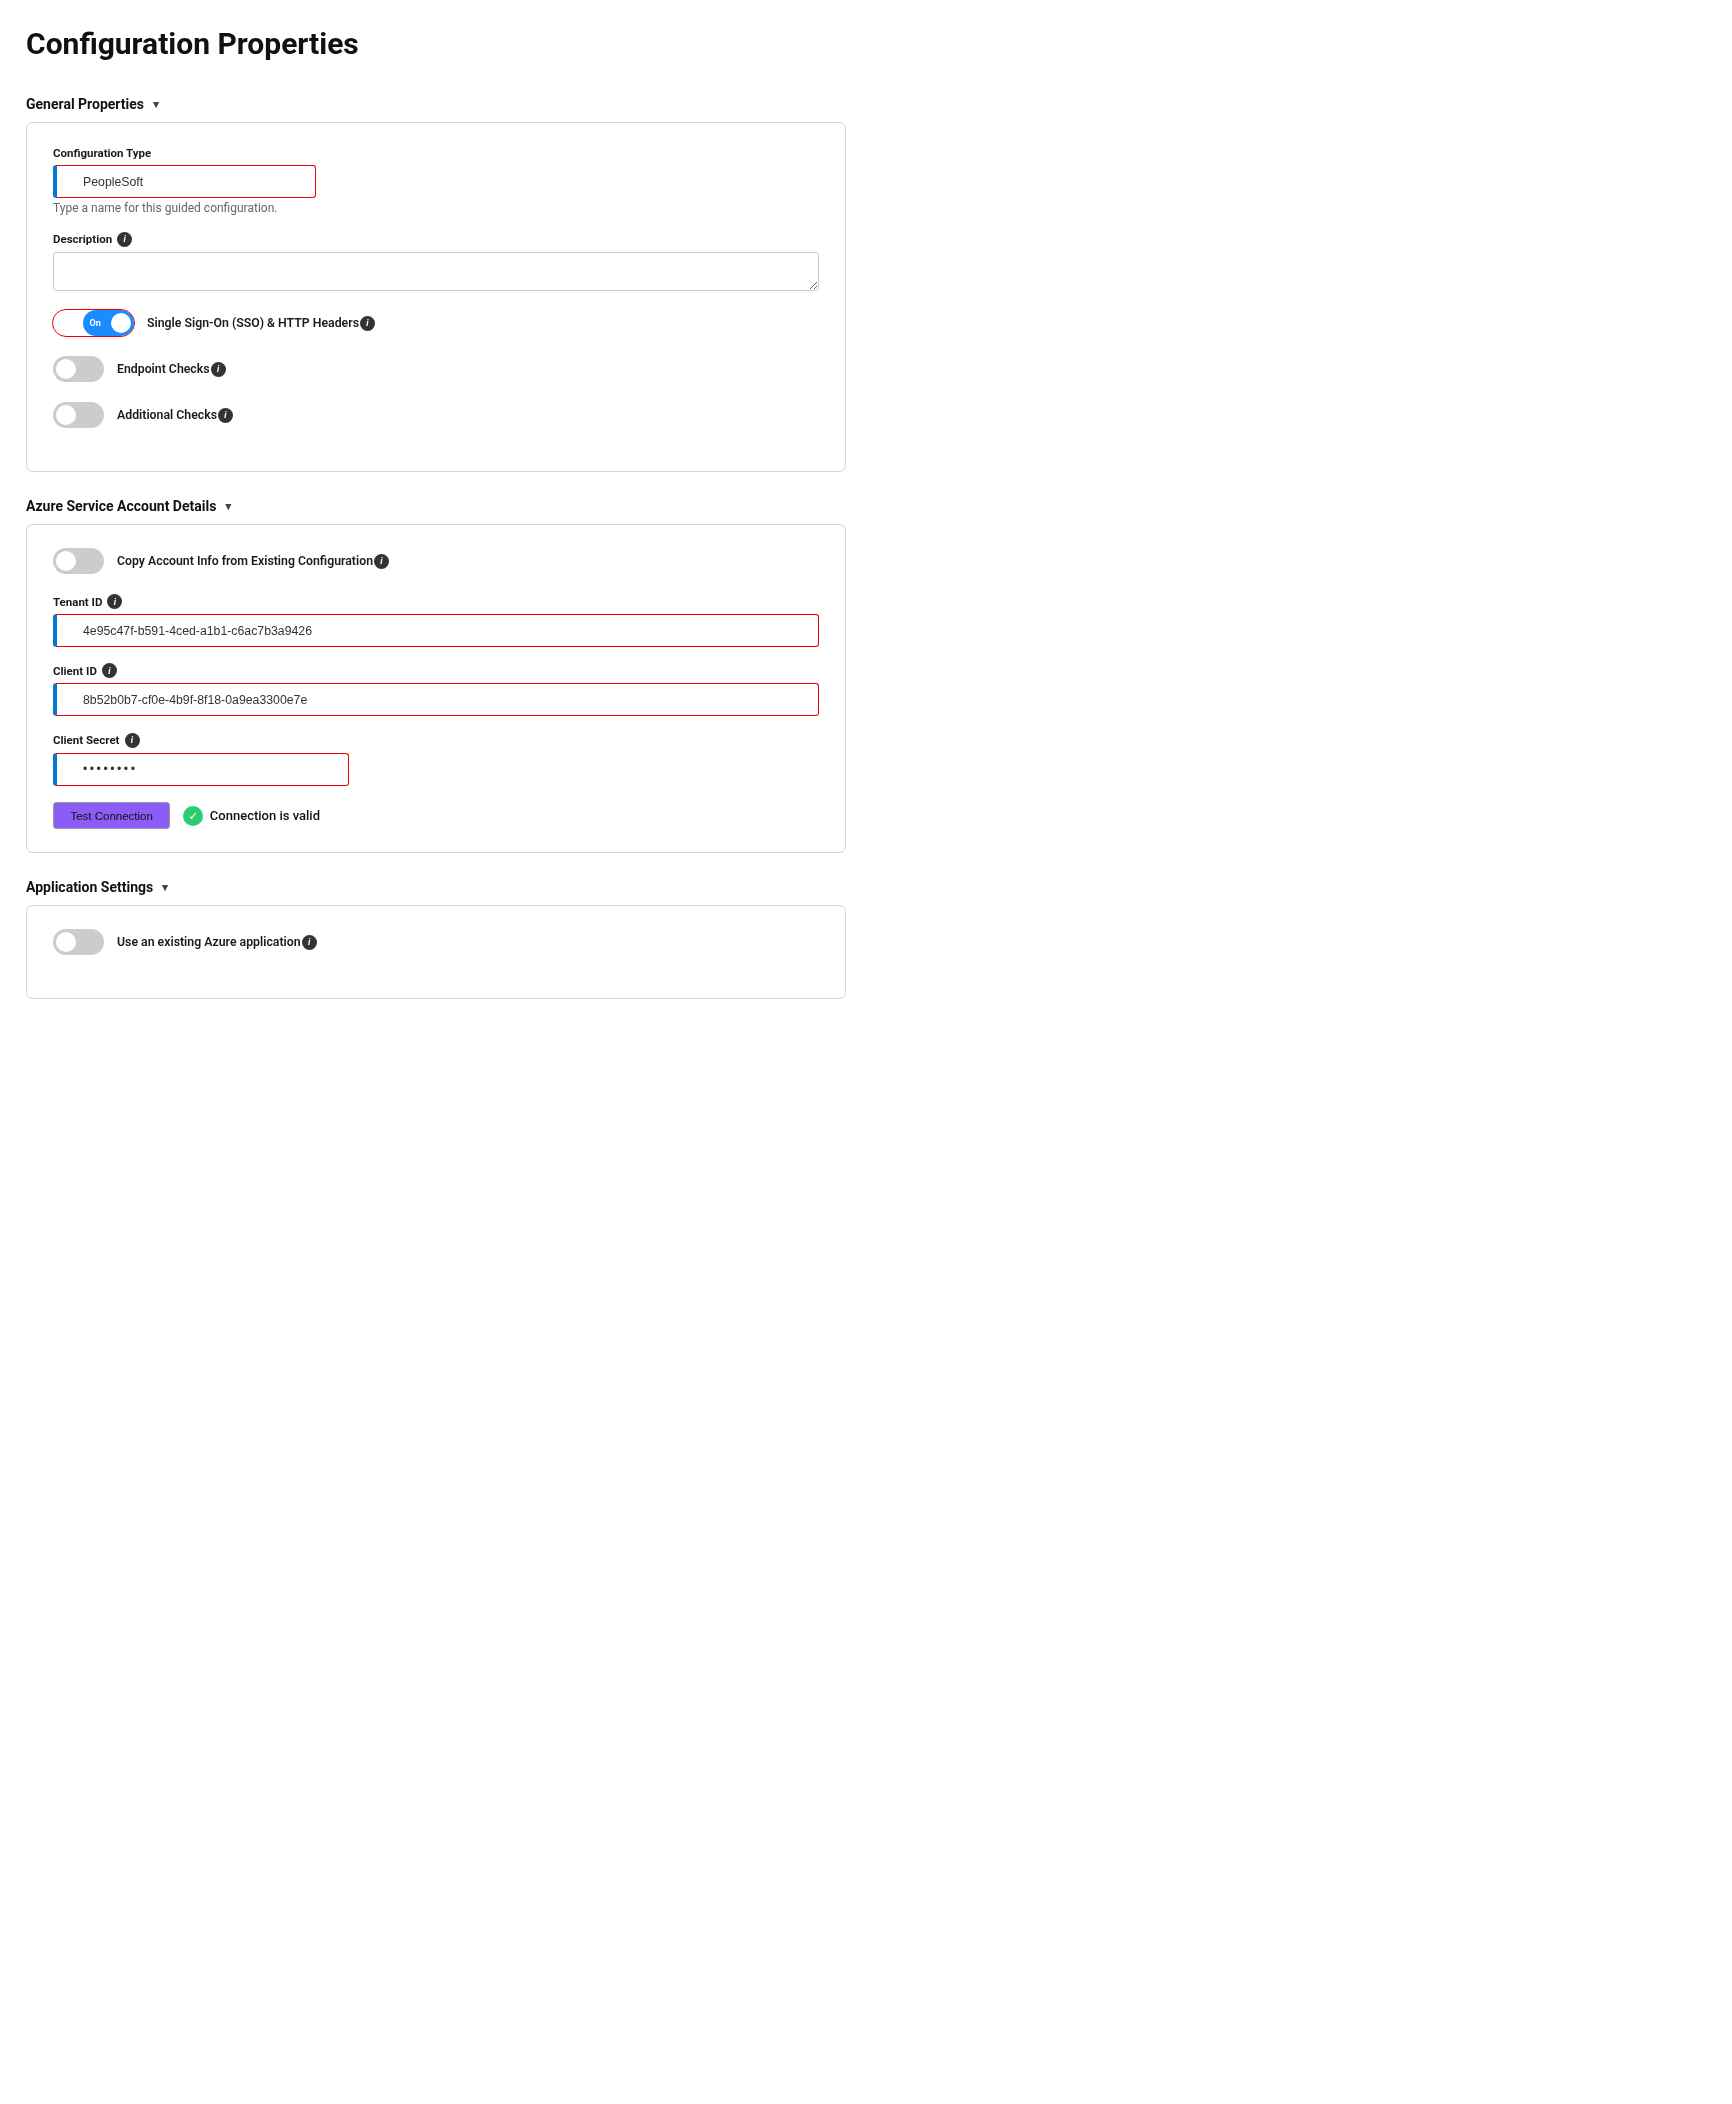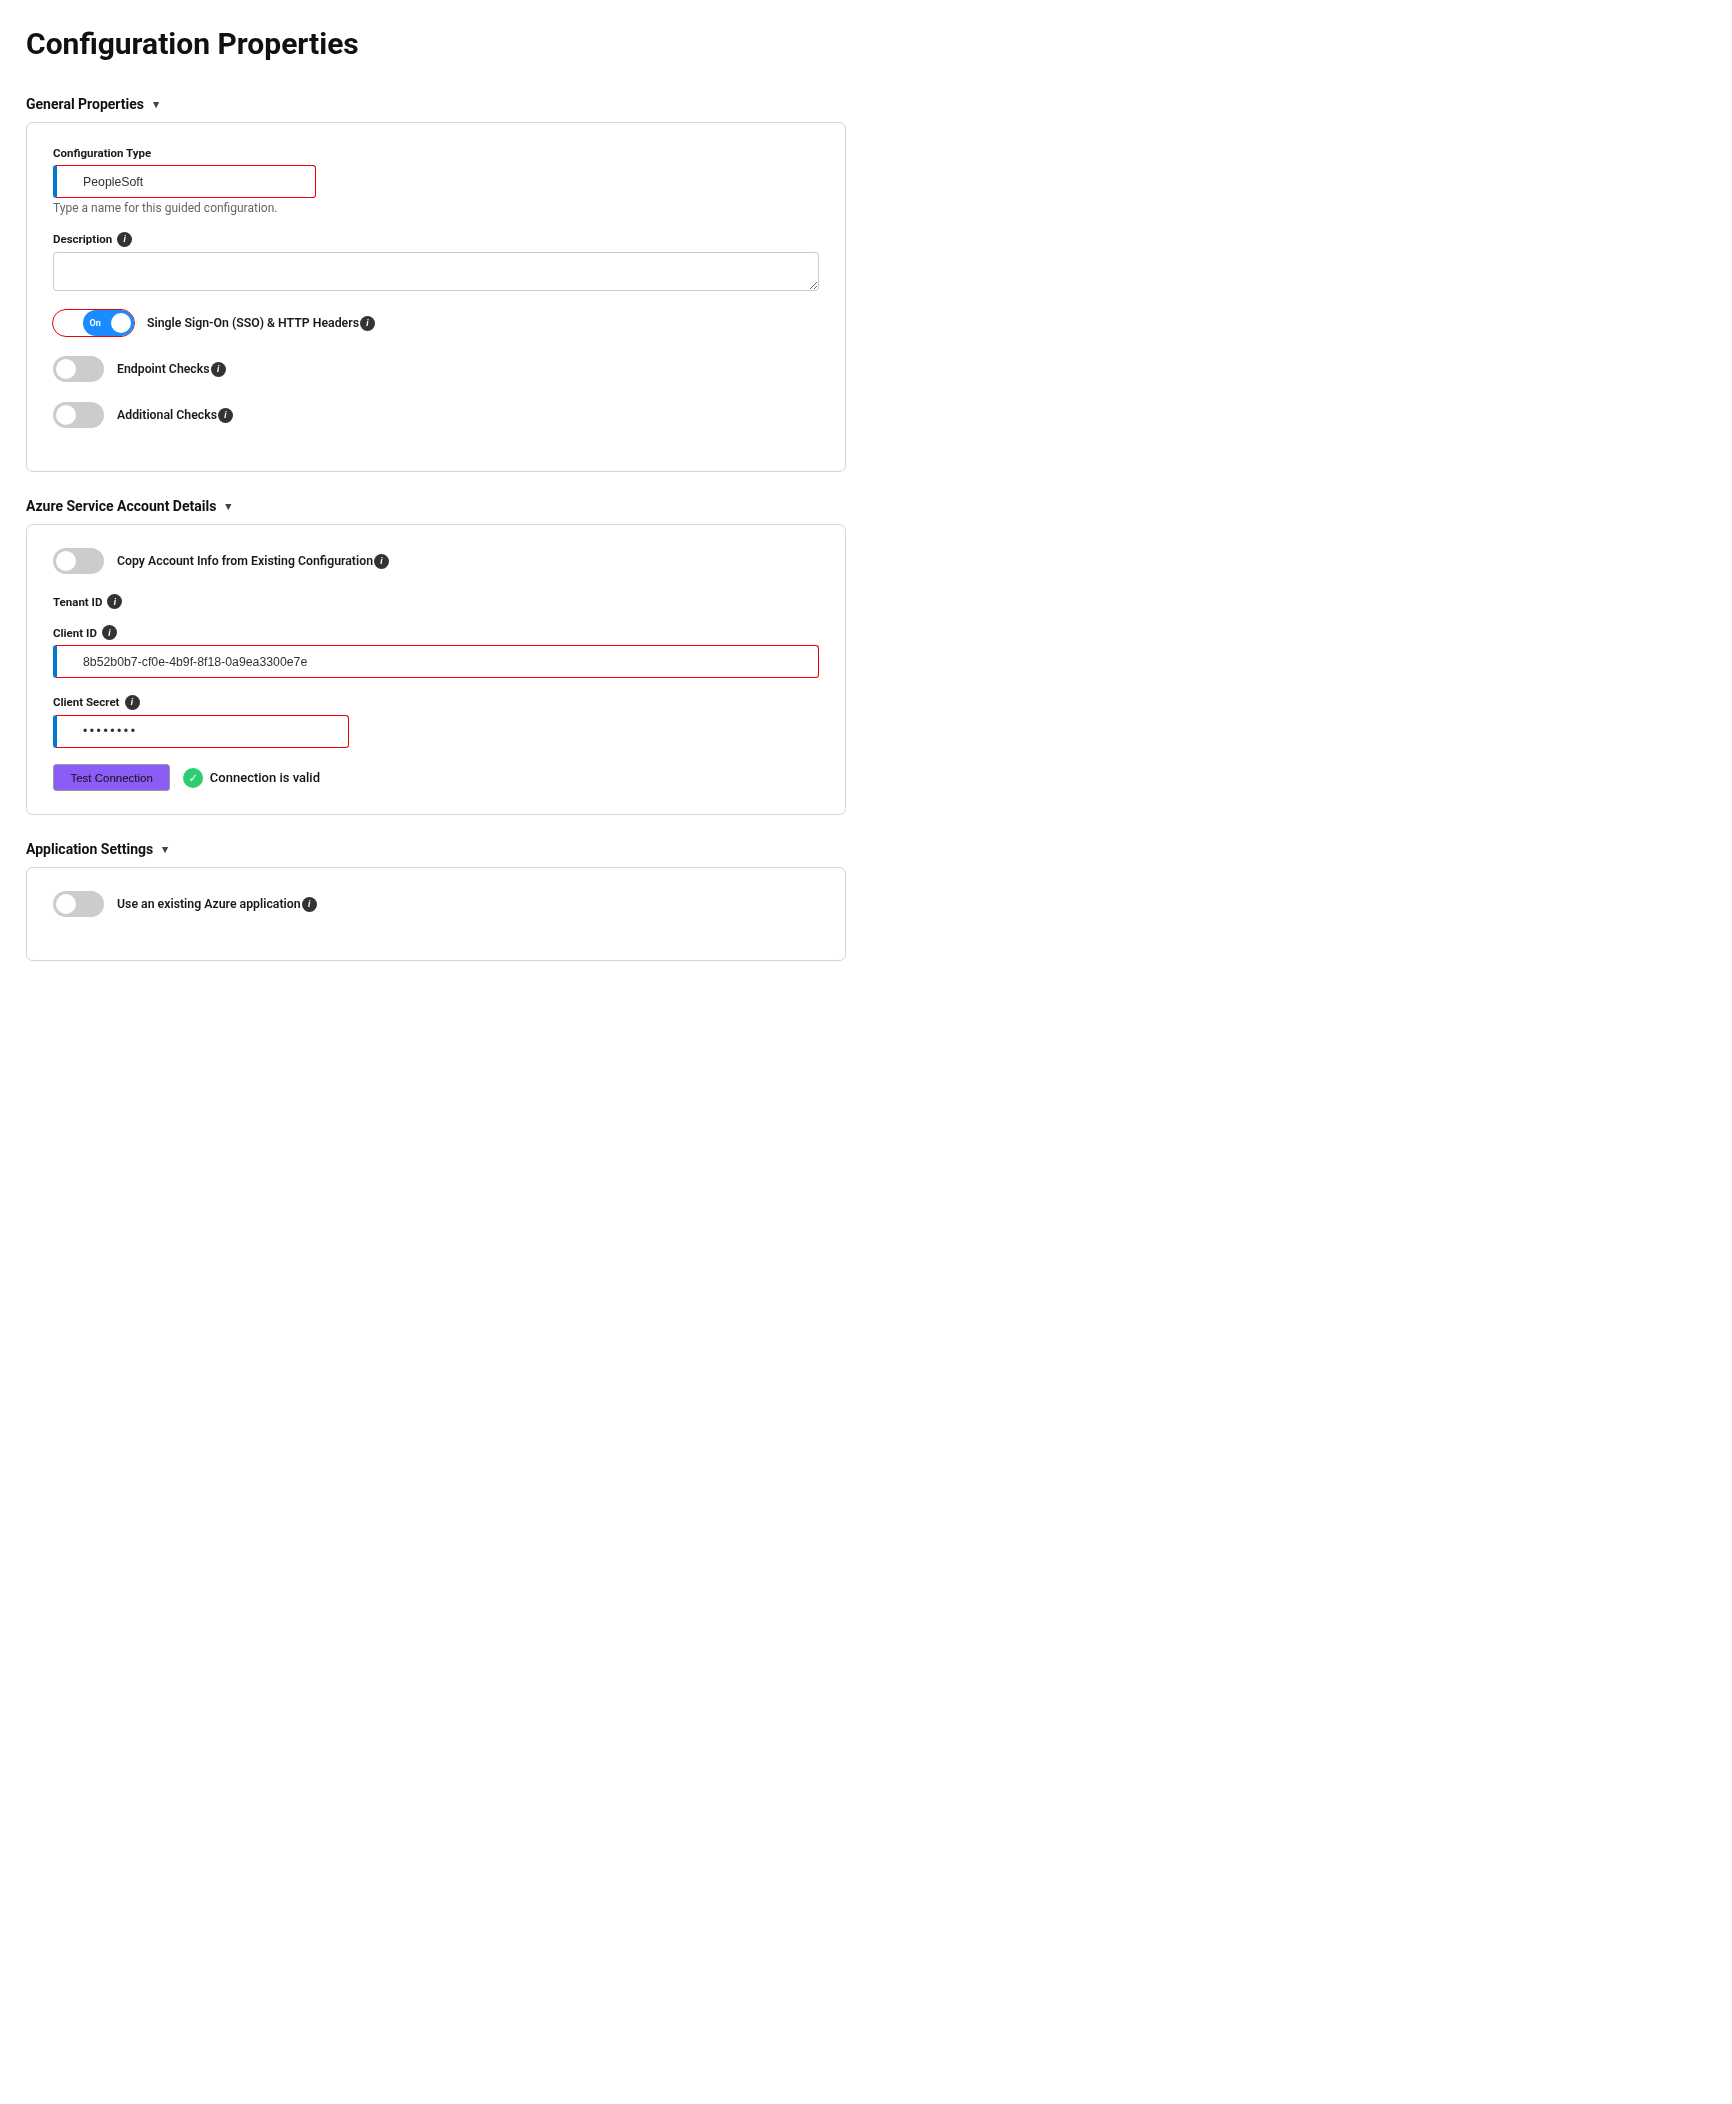--- a/index.html
+++ b/index.html
@@ -307,20 +307,21 @@
       <span>Copy Account Info from Existing Configuration</span>
       <span class="info-icon">i</span>
     </span>
   </div>
 
   <div class="field-group">
     <div class="field-label">
       <span>Tenant ID</span>
       <span class="info-icon">i</span>
     </div>
+    <input type="text" class="text-input text-input-highlighted input-border-left" value="4e95c47f-b591-4ced-a1b1-c6ac7b3a9426" style="">
   </div>
 
   <div class="field-group">
     <div class="field-label">
       <span>Client ID</span>
       <span class="info-icon">i</span>
     </div>
     <input type="text" class="text-input text-input-highlighted input-border-left" value="8b52b0b7-cf0e-4b9f-8f18-0a9ea3300e7e" style="">
   </div>
 

